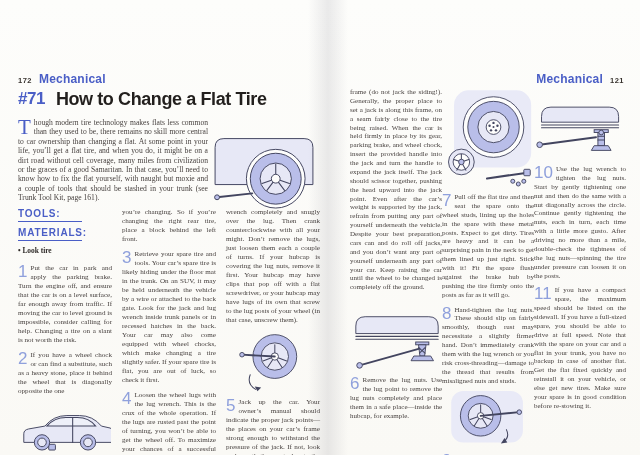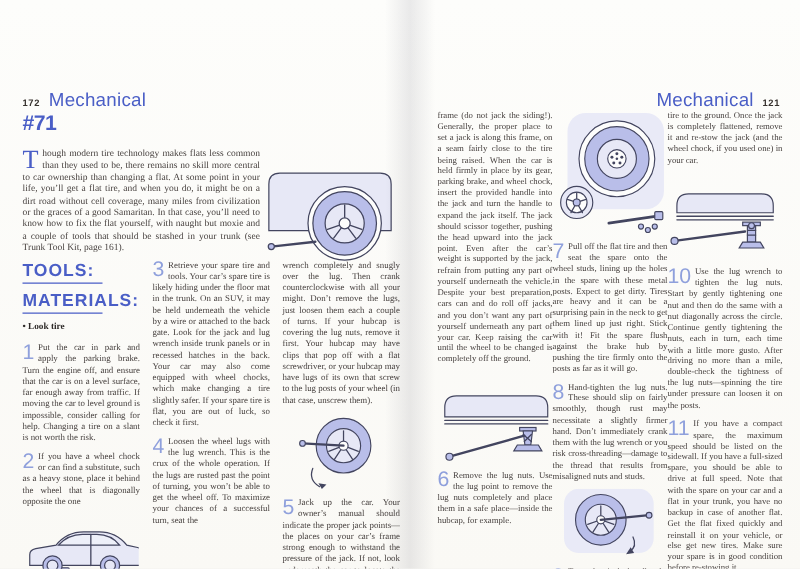--- a/index.html
+++ b/index.html
@@ -16,37 +16,37 @@
   .gutter{position:absolute;left:308px;top:0;width:40px;height:455px;
     background:linear-gradient(to right,rgba(60,60,80,0),rgba(60,60,80,0.10) 50%,rgba(60,60,80,0));pointer-events:none;}
   .page{position:absolute;top:0;height:455px;width:320px;margin-top:48px;}
   .page.left{left:0;}
   .page.right{left:320px;}
 
   .pg-header{position:absolute;top:24px;display:flex;align-items:baseline;gap:7px;font-family:"Liberation Sans",sans-serif;}
   .page.left .pg-header{left:18px;}
   .page.right .pg-header{right:16px;}
   .pgnum{font-size:7.5px;font-weight:bold;color:#38332f;letter-spacing:0.5px;}
-  .section{font-size:15px;font-weight:normal;color:var(--blue);letter-spacing:0.2px;}
+  .section{font-size:12px;font-weight:bold;color:var(--blue);letter-spacing:0.2px;}
 
   .title-row{position:absolute;left:18px;top:41px;display:flex;align-items:flex-start;gap:11px;font-family:"Liberation Sans",sans-serif;white-space:nowrap;}
   .title-num{color:var(--blue);font-size:17px;font-weight:700;letter-spacing:-0.5px;}
   .title-text{color:#221f1d;font-size:18px;font-weight:800;letter-spacing:-0.4px;}
 
   .intro-row{position:absolute;left:18px;top:70px;width:302px;display:flex;}
   .intro{width:190px;font-size:7.6px;line-height:1.24;text-align:justify;}
   .dropcap{float:left;color:var(--blue);font-size:21px;line-height:16px;padding:1px 3px 0 0;}
   .intro-illus{width:112px;margin-top:-4px;}
 
   .cols{position:absolute;display:flex;}
   .cols.left-cols{left:18px;top:160px;width:302px;gap:10px;}
   .cols.right-cols{left:30px;top:40px;width:276px;gap:0;}
   .col{flex:1;min-width:0;}
 
-  .subhead{font-family:"Liberation Sans",sans-serif;font-weight:bold;color:var(--blue);font-size:14px;
+  .subhead{font-family:"Liberation Sans",sans-serif;font-weight:bold;color:var(--blue);font-size:10px;
     letter-spacing:0.8px;border-bottom:1.2px solid var(--blue);padding-bottom:2px;margin-bottom:5px;width:64px;}
   .list{font-weight:bold;font-size:7.4px;line-height:1.3;color:var(--bold);margin:0 0 8px;}
   .cont{margin:0 0 6px;font-size:7.1px;line-height:1.27;text-align:justify;}
   .step{margin-bottom:6px;font-size:7.1px;line-height:1.27;text-align:justify;}
   .stepnum{float:left;font-family:"Liberation Sans",sans-serif;font-weight:400;font-size:17px;line-height:14px;
     color:var(--stepblue);margin:1px 3px 0 0;}
   .page.right .cont,.page.right .step{font-size:7px;}
 
   .illus{display:block;margin:2px auto 5px;text-align:center;}
   svg{display:block;margin:0 auto;}
@@ -63,20 +63,21 @@
 
   <div class="page left">
 
     <div class="pg-header">
       <span class="pgnum">172</span>
       <span class="section">Mechanical</span>
     </div>
 
     <div class="title-row">
       <span class="title-num">#71</span>
+      <span class="title-text">How to Change a Flat Tire</span>
     </div>
 
     <div class="intro-row">
       <p class="intro"><span class="dropcap">T</span><span>hough modern tire technology makes flats less common than they used to be, there remains no skill more central to car ownership than changing a flat. At some point in your life, you’ll get a flat tire, and when you do, it might be on a dirt road without cell coverage, many miles from civilization or the graces of a good Samaritan. In that case, you’ll need to know how to fix the flat yourself, with naught but moxie and a couple of tools that should be stashed in your trunk (see Trunk Tool Kit, page 161).</span></p>
       <div class="intro-illus illus">
         <svg viewBox="0 0 112 92" width="110" height="90">
           <path class="lav" d="M6 66 V28 q0-9 9-9 h82 q9 0 9 9 v38 z"></path>
           <circle class="wht" cx="68" cy="60" r="30"></circle>
           <circle class="peri" cx="68" cy="60" r="26"></circle>
           <circle class="lav" cx="68" cy="60" r="16"></circle>
@@ -114,20 +115,21 @@
             <rect class="peri" x="31" y="44" width="7" height="6" rx="1"></rect>
             <circle class="peri" cx="24" cy="42" r="8"></circle>
             <circle class="lav" cx="24" cy="42" r="4.5"></circle>
             <circle class="peri" cx="72" cy="42" r="8"></circle>
             <circle class="lav" cx="72" cy="42" r="4.5"></circle>
           </svg>
         </div>
       </div>
 
       <div class="col">
+        <p class="cont">you’re changing. So if you’re changing the right rear tire, place a block behind the left front.</p>
         <div class="step">
           <span class="stepnum">3</span><span>Retrieve your spare tire and tools. Your car’s spare tire is likely hiding under the floor mat in the trunk. On an SUV, it may be held underneath the vehicle by a wire or attached to the back gate. Look for the jack and lug wrench inside trunk panels or in recessed hatches in the back. Your car may also come equipped with wheel chocks, which make changing a tire slightly safer. If your spare tire is flat, you are out of luck, so check it first.</span>
         </div>
         <div class="step">
           <span class="stepnum">4</span><span>Loosen the wheel lugs with the lug wrench. This is the crux of the whole operation. If the lugs are rusted past the point of turning, you won’t be able to get the wheel off. To maximize your chances of a successful turn, seat the</span>
         </div>
       </div>
 
       <div class="col">
         <p class="cont">wrench completely and snugly over the lug. Then crank counterclockwise with all your might. Don’t remove the lugs, just loosen them each a couple of turns. If your hubcap is covering the lug nuts, remove it first. Your hubcap may have clips that pop off with a flat screwdriver, or your hubcap may have lugs of its own that screw to the lug posts of your wheel (in that case, unscrew them).</p>
@@ -243,21 +245,20 @@
             <path class="ln" d="M62 42 q4 8 -3 13"></path>
             <path d="M56 57 l7-1 -3-5 z" fill="#43455f"></path>
           </svg>
         </div>
         <div class="step">
           <span class="stepnum">9</span><span>Turn the jack handle the opposite direction to lower the jack, returning the</span>
         </div>
       </div>
 
       <div class="col">
-        <p class="cont">tire to the ground. Once the jack is completely flattened, remove it and re-stow the jack (and the wheel chock, if you used one) in your car.</p>
         <div class="illus">
           <svg viewBox="0 0 100 74" width="94" height="70">
             <path class="lav" d="M8 34 v-6 q0-10 10-10 h62 q10 0 10 10 v6 z"></path>
             <line class="ln" x1="8" y1="37" x2="90" y2="37"></line>
             <line class="ln" x1="8" y1="40" x2="90" y2="40"></line>
             <rect class="peri" x="64" y="42" width="15" height="3"></rect>
             <rect class="peri" x="68" y="45" width="7" height="14"></rect>
             <line class="ln" x1="68" y1="49" x2="75" y2="49"></line>
             <line class="ln" x1="68" y1="53" x2="75" y2="53"></line>
             <circle class="peri" cx="71.5" cy="45" r="2.5"></circle>

